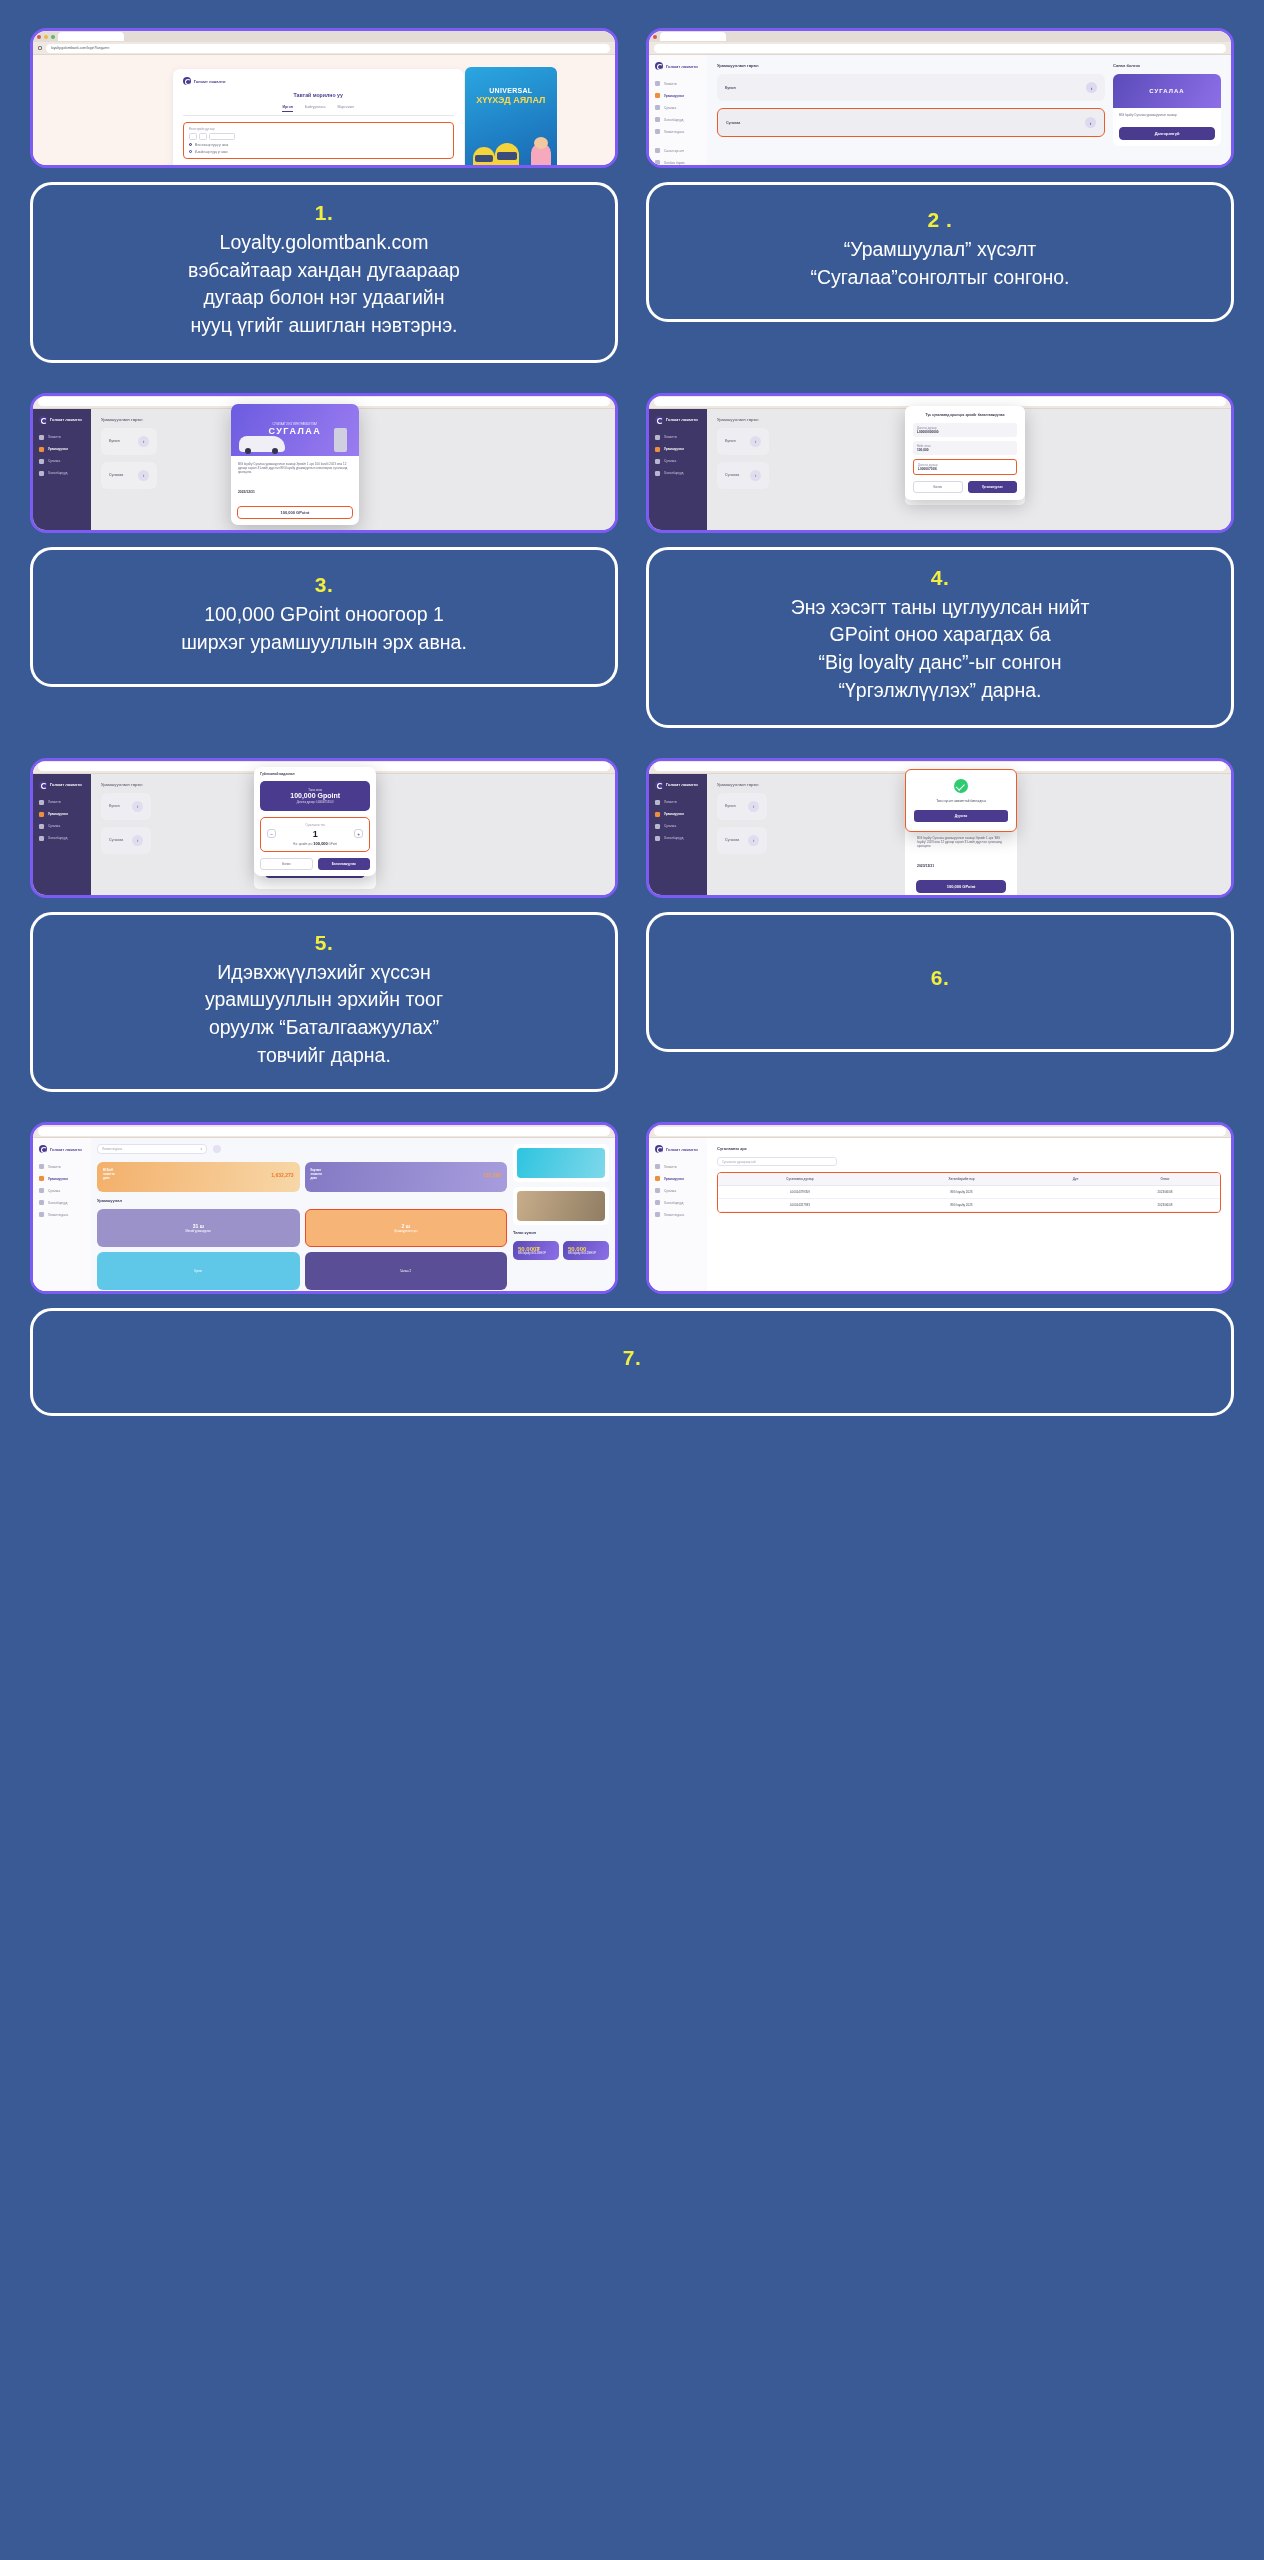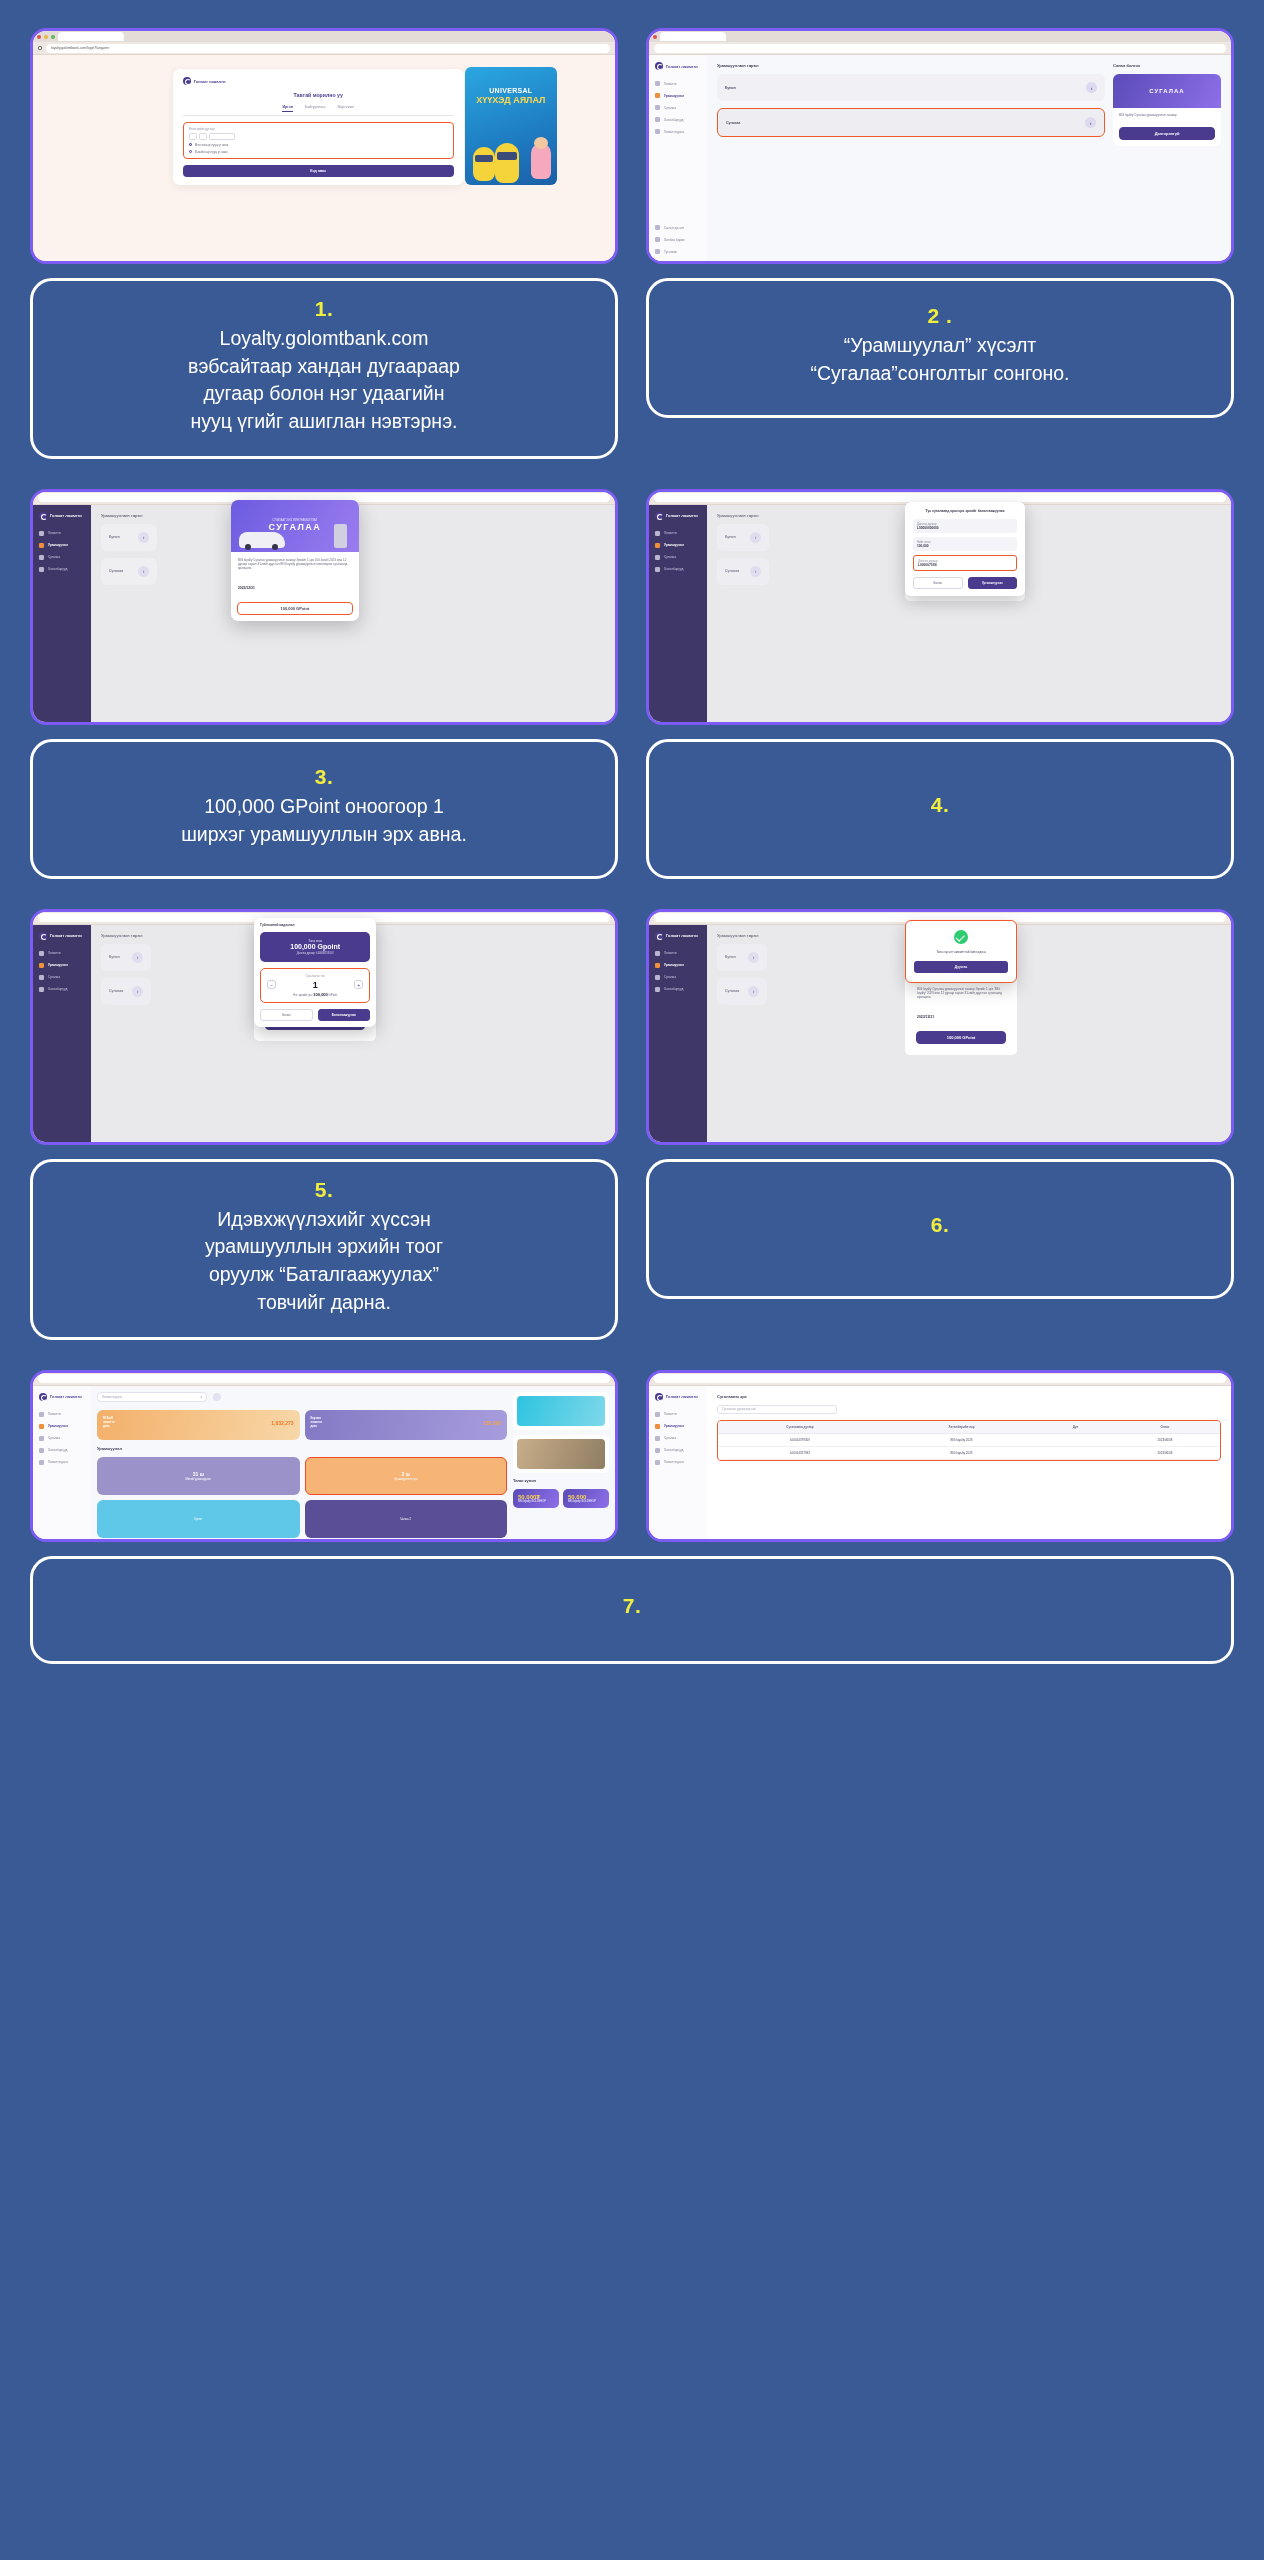--- a/index.html
+++ b/index.html
@@ -22,21 +22,21 @@
     row-gap: 0px;
   }
   
   .step { position: relative; margin-bottom: 30px; }
   .shot-wrap {
     position: relative;
     border: 3px solid #7c5cf5;
     border-radius: 16px;
     overflow: hidden;
     background: #fdf3ee;
-    height: 236px;
+    height: 140px;
   }
   .caption-card {
     border: 3px solid #ffffff;
     border-radius: 22px;
     background: #3a5a96;
     margin-top: 14px;
     padding: 16px 18px 20px;
     text-align: center;
     min-height: 140px;
     display: flex;
@@ -492,20 +492,24 @@
             </div>
             <div class="cbtns">
               <div class="cbtn">Болих</div>
               <div class="cbtn pri">Үргэлжлүүлэх</div>
             </div>
           </div>
         </div>
       </div>
       <div class="caption-card">
         <div class="step-num">4.</div>
+        <div class="cap-text">Энэ хэсэгт таны цуглуулсан нийт
+GPoint оноо харагдах ба
+“Big loyalty данс”-ыг сонгон
+“Үргэлжлүүлэх” дарна.</div>
       </div>
     </div>
 
     <div class="step">
       <div class="shot-wrap">
         <div class="mini">
           <div class="chrome-bar">
             <div class="urlbar"></div>
           </div>
           <div class="dash" style="inset:13px 0 0 0">

